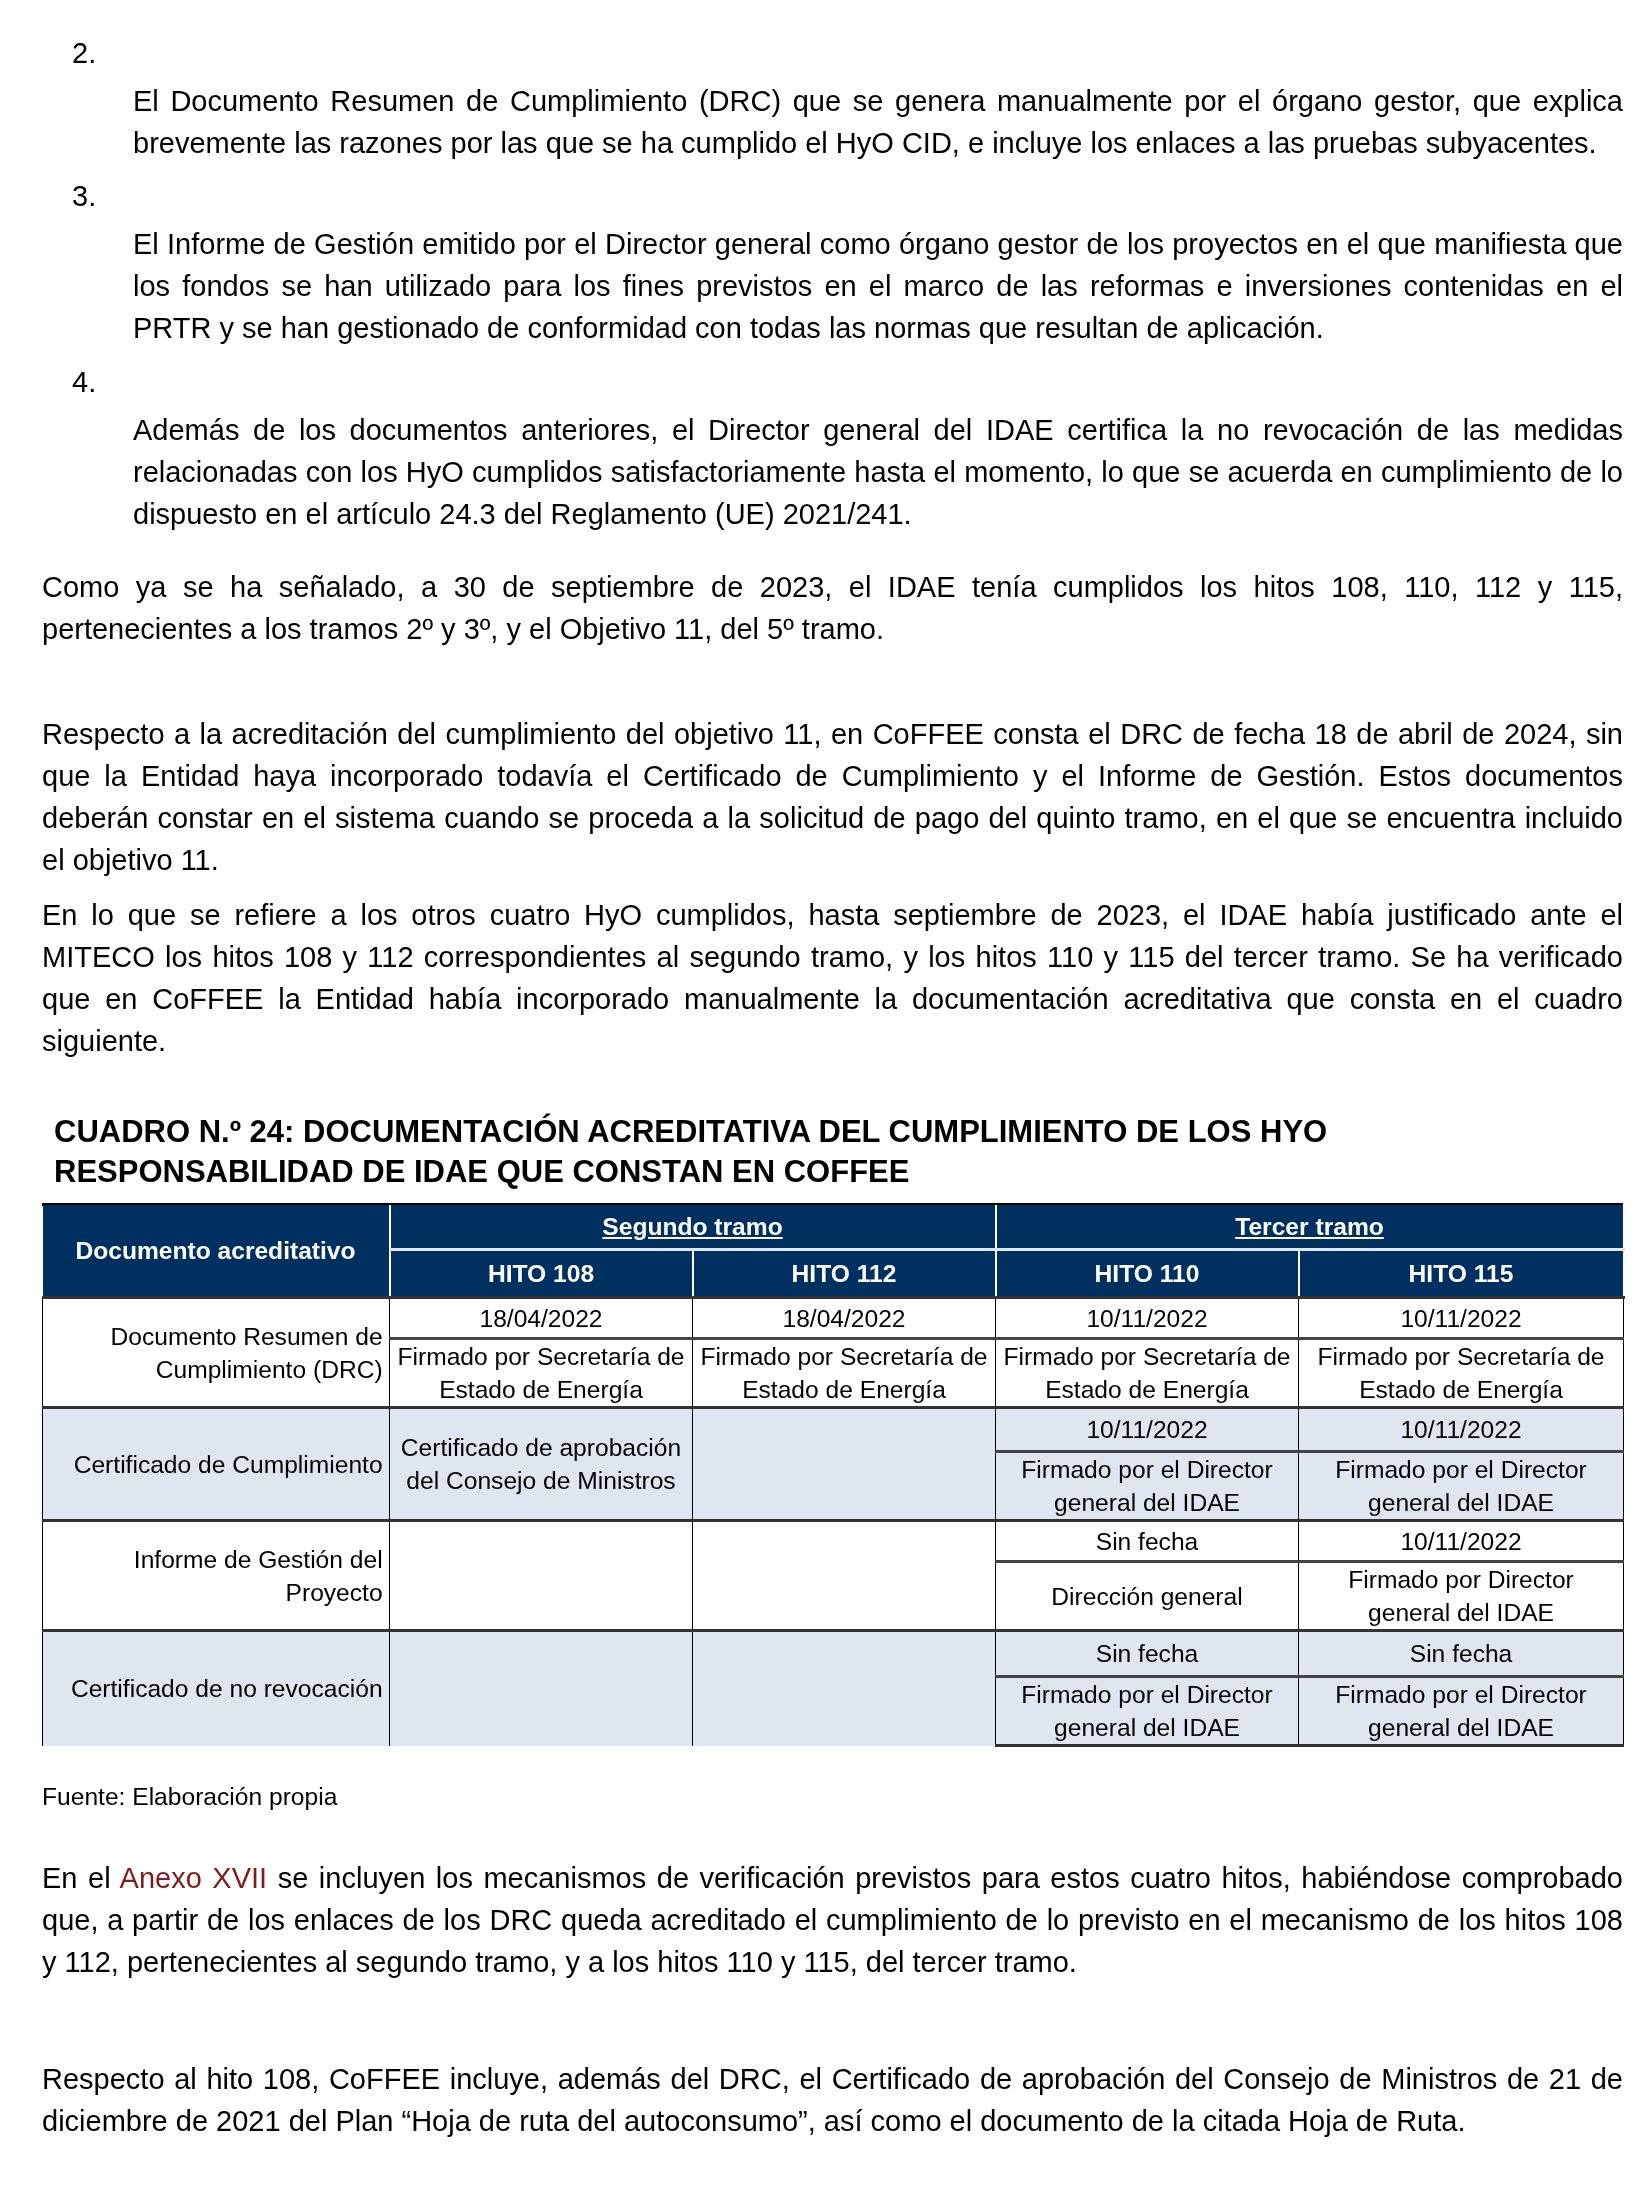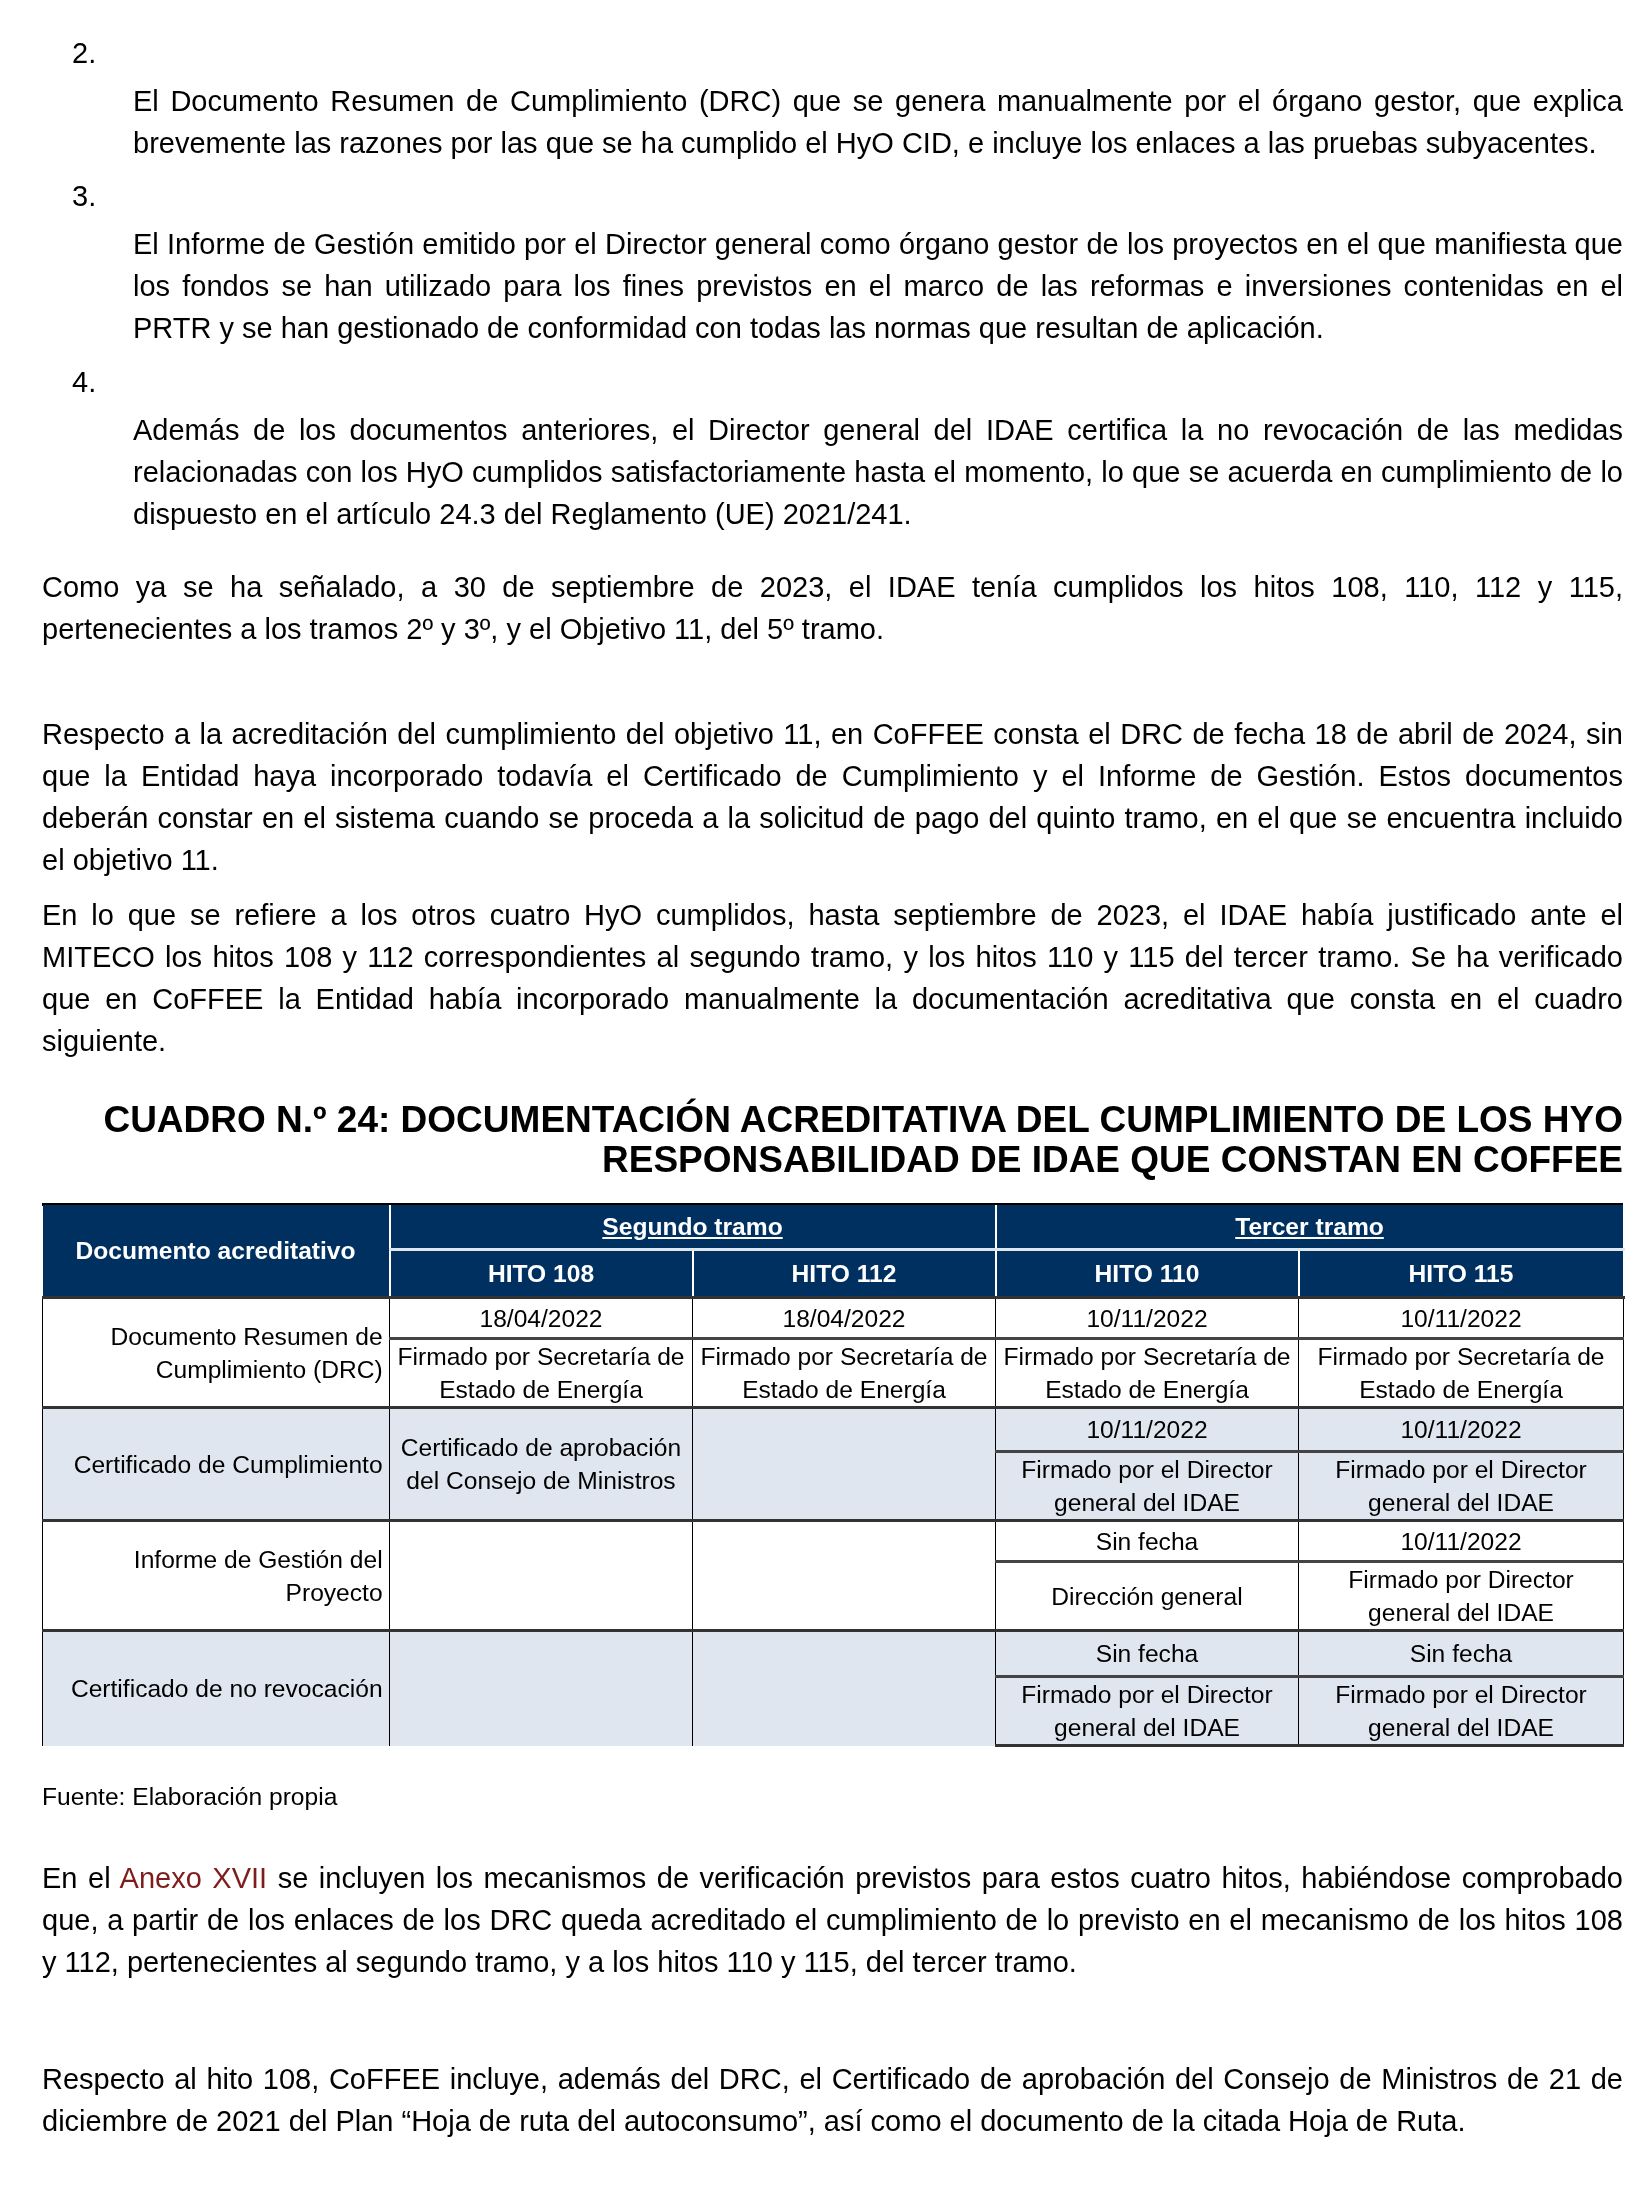--- a/index.html
+++ b/index.html
@@ -2,21 +2,21 @@
 <html style="font-size:12.7px"><head>
 <meta charset="utf-8">
 <style>
   html,body{margin:0;padding:0;background:#ffffff;}
   body{width:1648px;height:2205px;overflow:hidden;font-family:"Liberation Sans",sans-serif;color:#000;}
   .page{position:relative;width:1648px;height:2205px;}
   .p{position:absolute;left:42px;width:1581px;font-size:29px;line-height:42px;text-align:justify;margin:0;}
   .li{position:absolute;left:42px;width:1581px;font-size:29px;line-height:42px;margin:0;}
   .li .num{position:absolute;left:30px;top:0;}
   .li .txt{display:block;margin-left:91px;text-align:justify;margin-top:48px;}
-  .title{position:absolute;left:42px;width:1581px;top:1100px;text-align:right;font-weight:bold;font-size:37px;line-height:40px;margin:0;}
+  .title{position:absolute;left:42px;width:1581px;top:1100px;text-align:left;font-weight:bold;font-size:31px;line-height:40px;margin:12px;}
   table.t{position:absolute;left:42px;top:1205px;width:1581px;border-collapse:collapse;font-size:24.6px;line-height:33px;table-layout:fixed;}
   table.t th{background:#003060;color:#fff;font-weight:bold;border:2.4px solid #fff;border-top:none;text-align:center;padding:0;}
   table.t th.doc{border-left:none;border-right:1.6px solid #fff;}
   table.t th.grp{height:43px;border-bottom:3.2px solid #dfe6ee;text-decoration:underline;}
   table.t th.hito{height:45px;}
   table.t td{border-left:1.6px solid #000;border-right:1.6px solid #000;text-align:center;vertical-align:middle;padding:0 6.4px;}
   table.t td.lab{text-align:right;padding-left:18px;}
   .rowwhite td{background:#ffffff;}
   .rowblue td{background:#dfe6ef;}
   .topb td{border-top:3.2px solid #333;}

